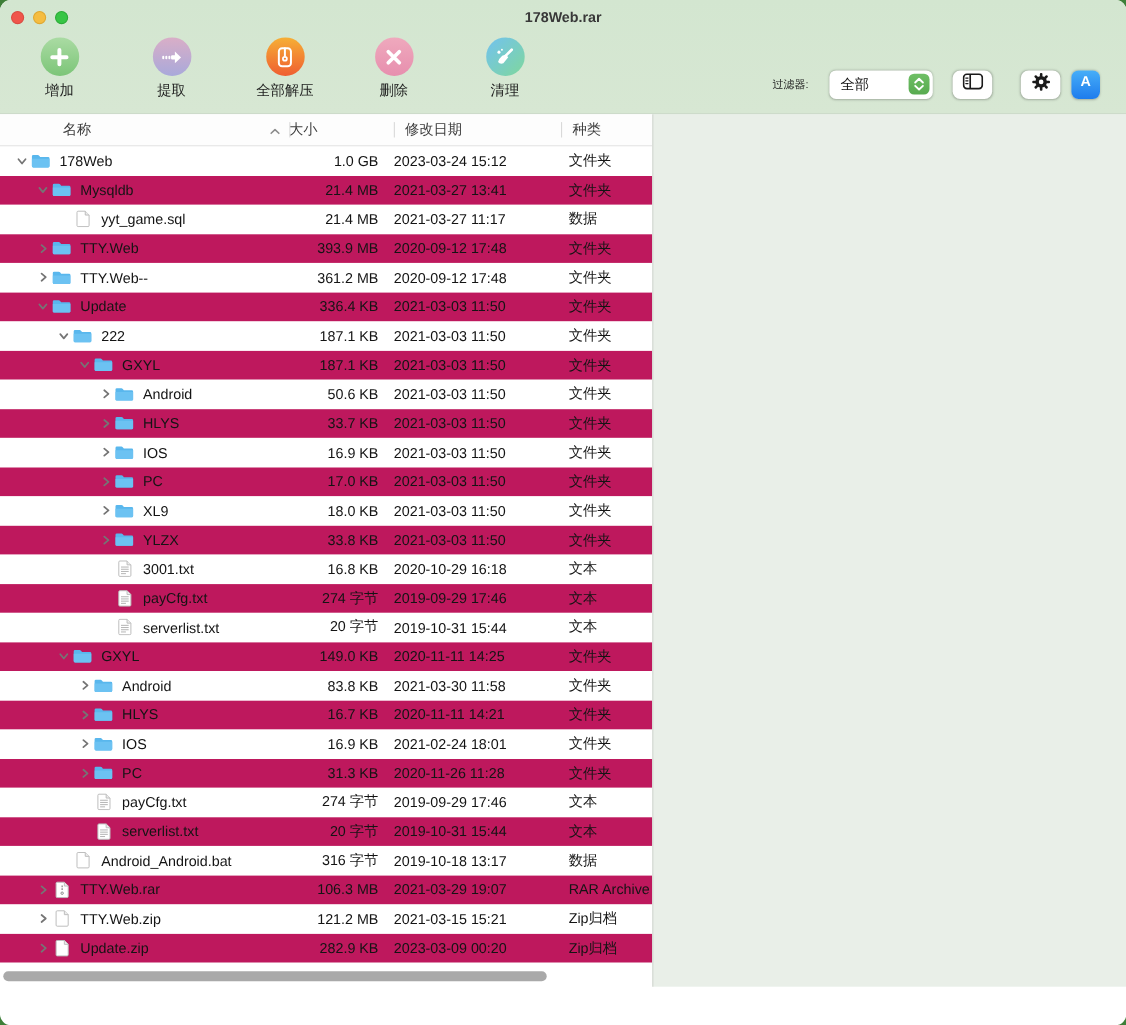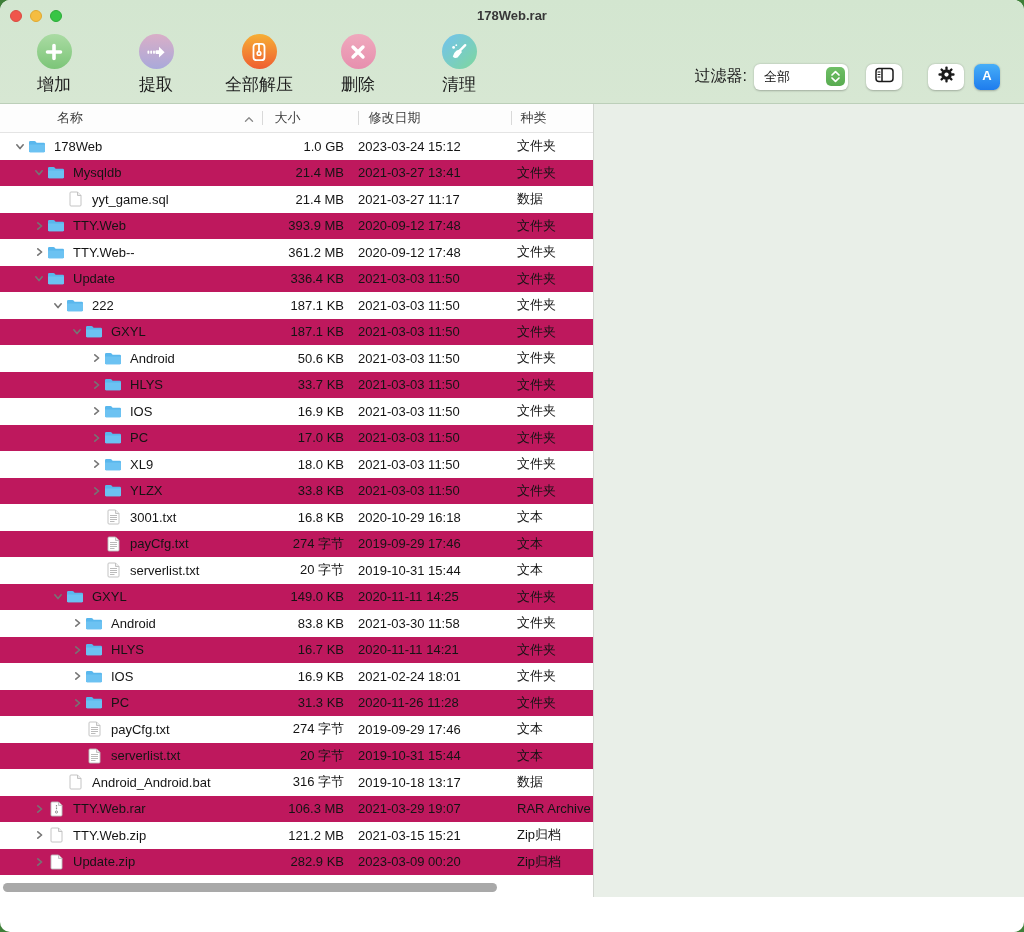--- a/index.html
+++ b/index.html
@@ -34,26 +34,26 @@
     position:absolute;top:34px;width:92px;
     display:flex;flex-direction:column;align-items:center;gap:4px;
     cursor:default;
   }
   .tb-circle{width:35px;height:35px;border-radius:50%;display:flex;align-items:center;justify-content:center;}
   .tb-circle.add{background:linear-gradient(#aadba3,#7cc578);}
   .tb-circle.extract{background:linear-gradient(#d9aec7,#a9a9da);}
   .tb-circle.unzip{background:linear-gradient(#f6af35,#ef5e31);}
   .tb-circle.del{background:linear-gradient(#efa9bd,#e78fae);}
   .tb-circle.clean{background:linear-gradient(135deg,#72c2ef,#7fd79d);}
-  .tb-label{font-size:17px;color:#1d1d1d;white-space:nowrap;}
+  .tb-label{font-size:13px;color:#1d1d1d;white-space:nowrap;}
   .right-controls{
     position:absolute;top:63px;right:24px;height:27px;
     display:flex;align-items:center;
   }
-  .filter-label{font-size:16px;color:#1d1d1d;margin-right:7px;}
+  .filter-label{font-size:10px;color:#1d1d1d;margin-right:19px;}
   .filter-select{
     width:94px;height:26px;background:#fff;border-radius:6px;
     box-shadow:0 0.5px 2px rgba(0,0,0,.25);
     display:flex;align-items:center;justify-content:space-between;
     padding-left:10px;padding-right:3px;box-sizing:border-box;
     margin-right:18px;
   }
   .filter-value{font-size:13px;color:#111;}
   .stepper{width:19px;height:19px;border-radius:5px;background:linear-gradient(#6fbf66,#58ab50);
     display:flex;align-items:center;justify-content:center;}
@@ -78,21 +78,21 @@
     background:#e9efe8;border-left:1px solid #d2d6d1;box-sizing:border-box;
   }
   
   .thead{
     position:absolute;left:0;top:0;width:593px;height:29px;
     background:#fdfdfd;border-bottom:1px solid #e4e4e4;box-sizing:border-box;
     display:flex;font-size:13px;color:#3d3d3d;
   }
   .th{position:relative;display:flex;align-items:center;box-sizing:border-box;white-space:nowrap;}
   .th.name{width:248px;padding-left:33px;justify-content:space-between;padding-right:8px;margin-left:24px;}
-  .th.size{width:100px;padding-left:12px;}
+  .th.size{width:100px;}
   .th.date{width:159px;padding-left:10px;}
   .th.kind{width:86px;padding-left:10px;}
   .th.size::before,.th.date::before,.th.kind::before{
     content:"";position:absolute;left:0;top:7px;height:14px;border-left:1px solid #d9d9d9;
   }
   
   .rows{position:absolute;left:0;top:29px;width:593px;}
   .row{display:flex;height:26.5px;align-items:center;font-size:13px;color:#141414;}
   .row.alt{background:#be185d;}
   .cell{box-sizing:border-box;white-space:nowrap;overflow:hidden;}

